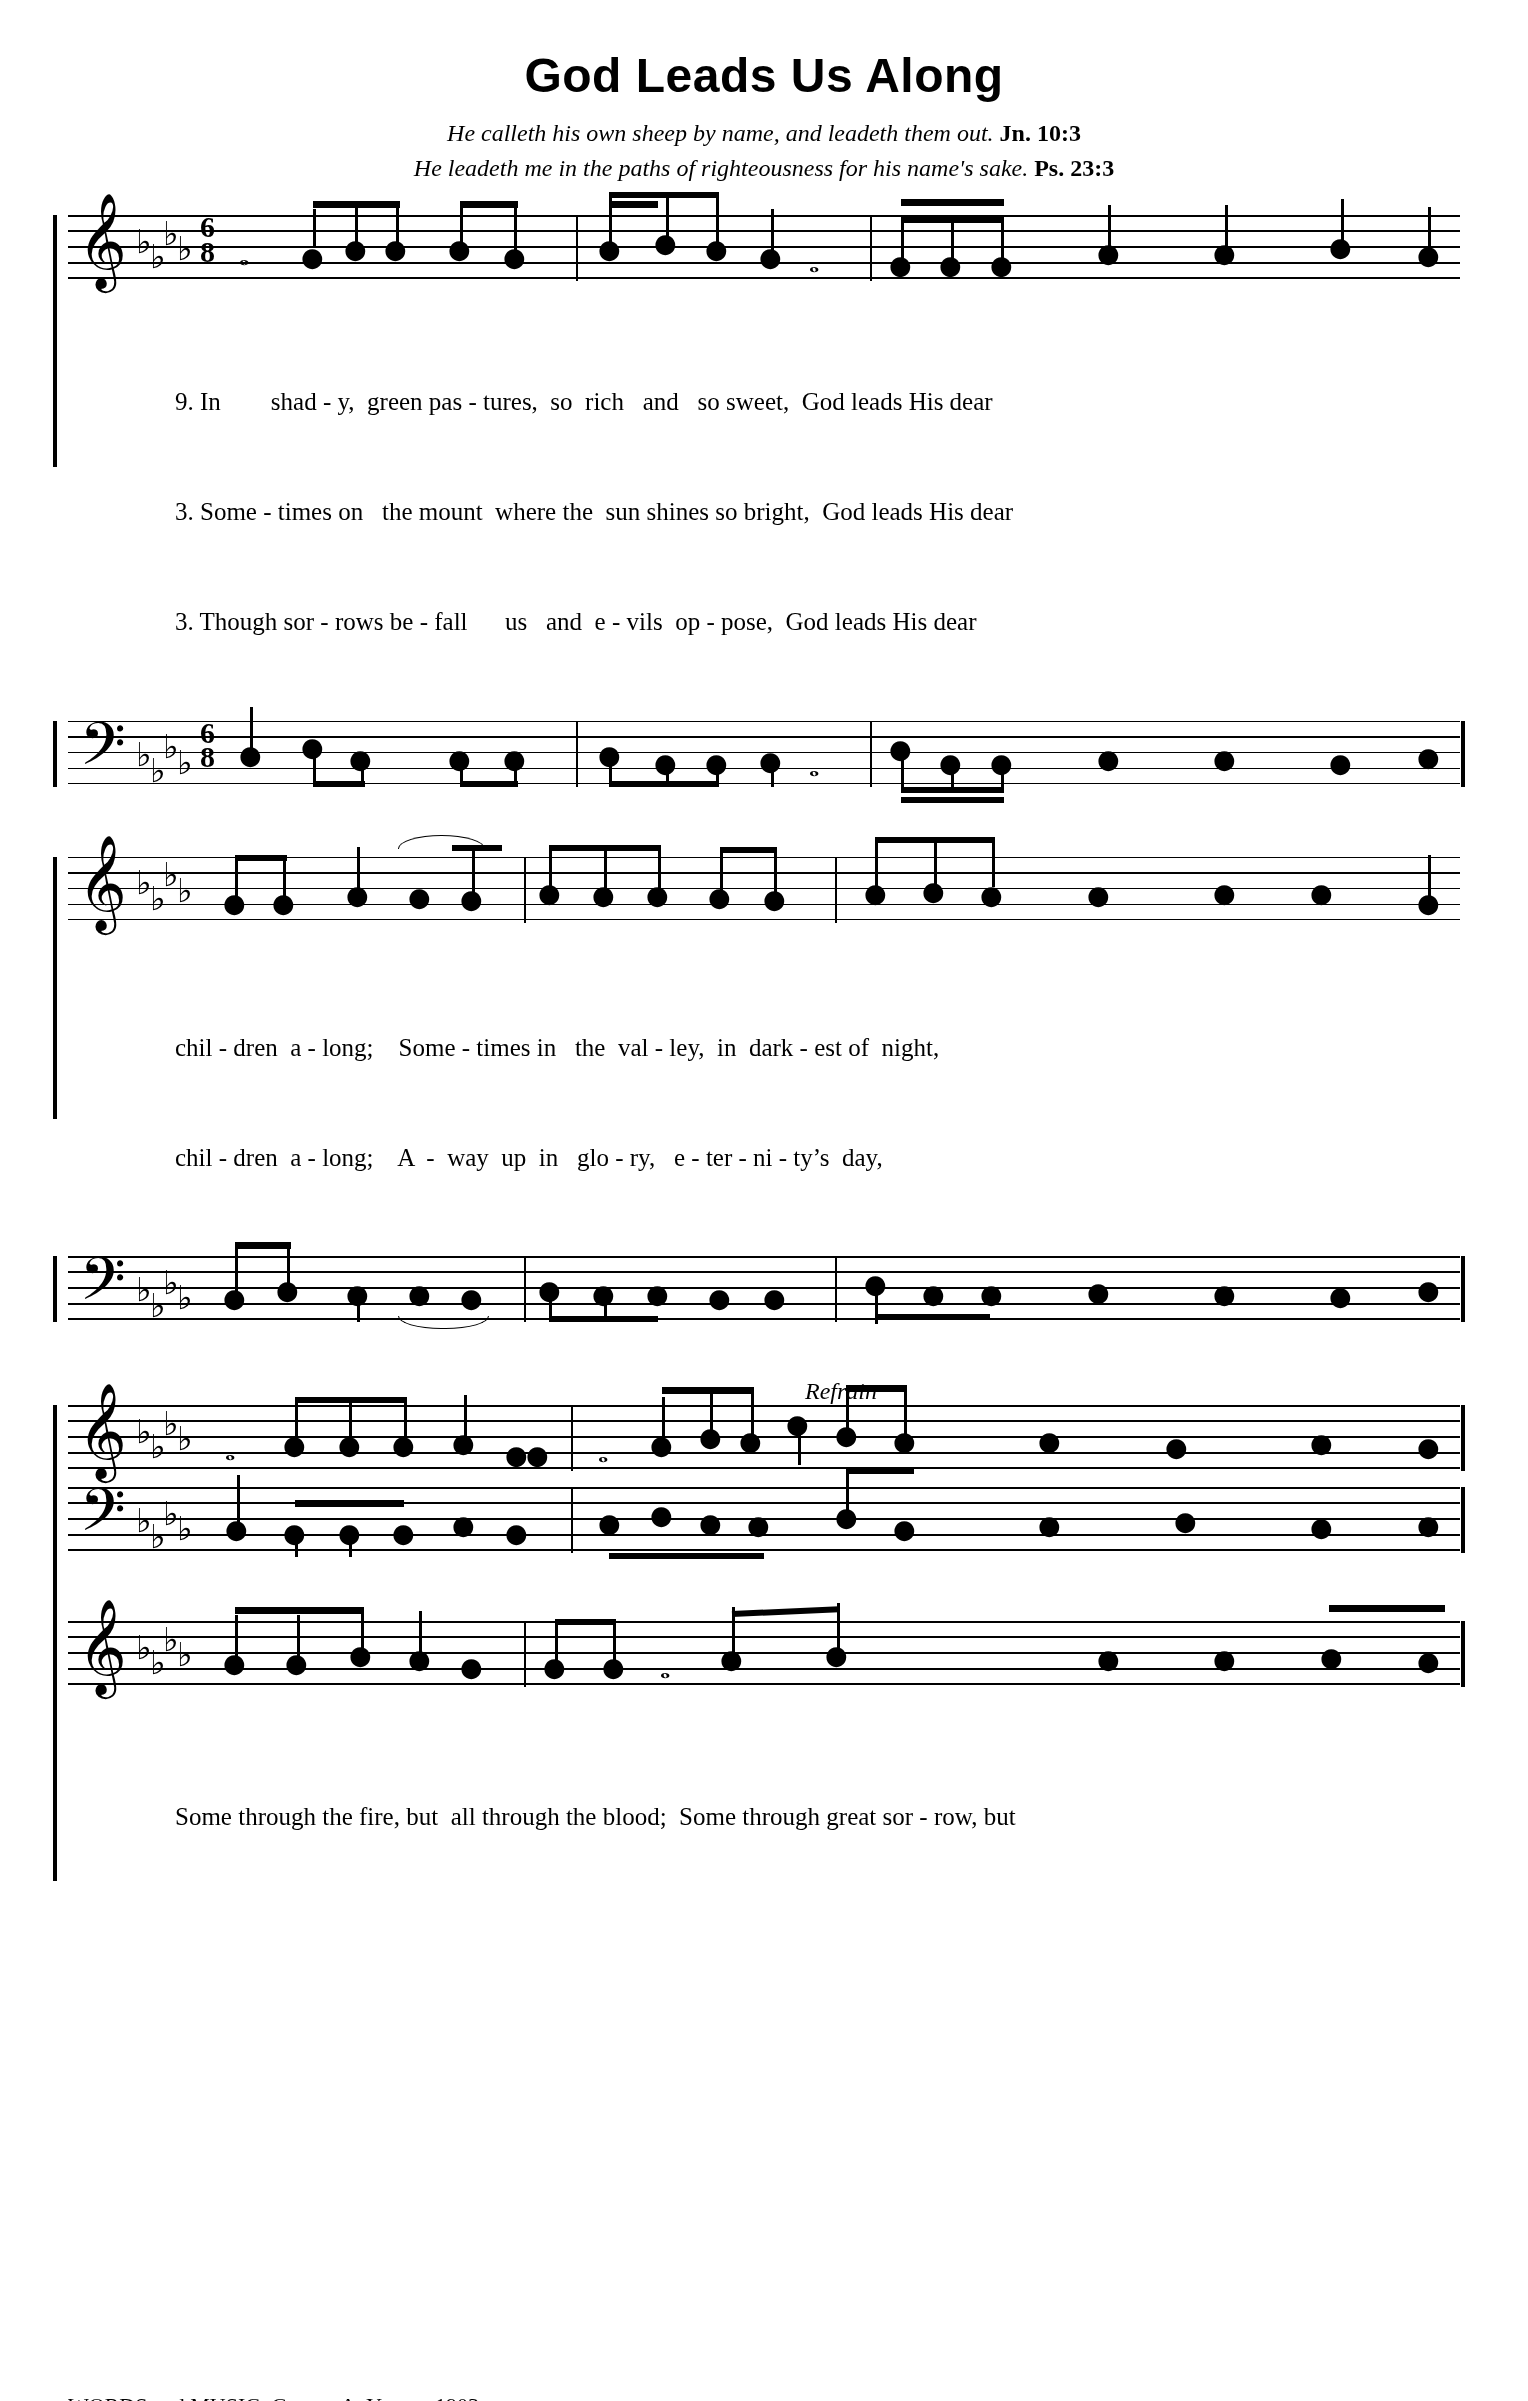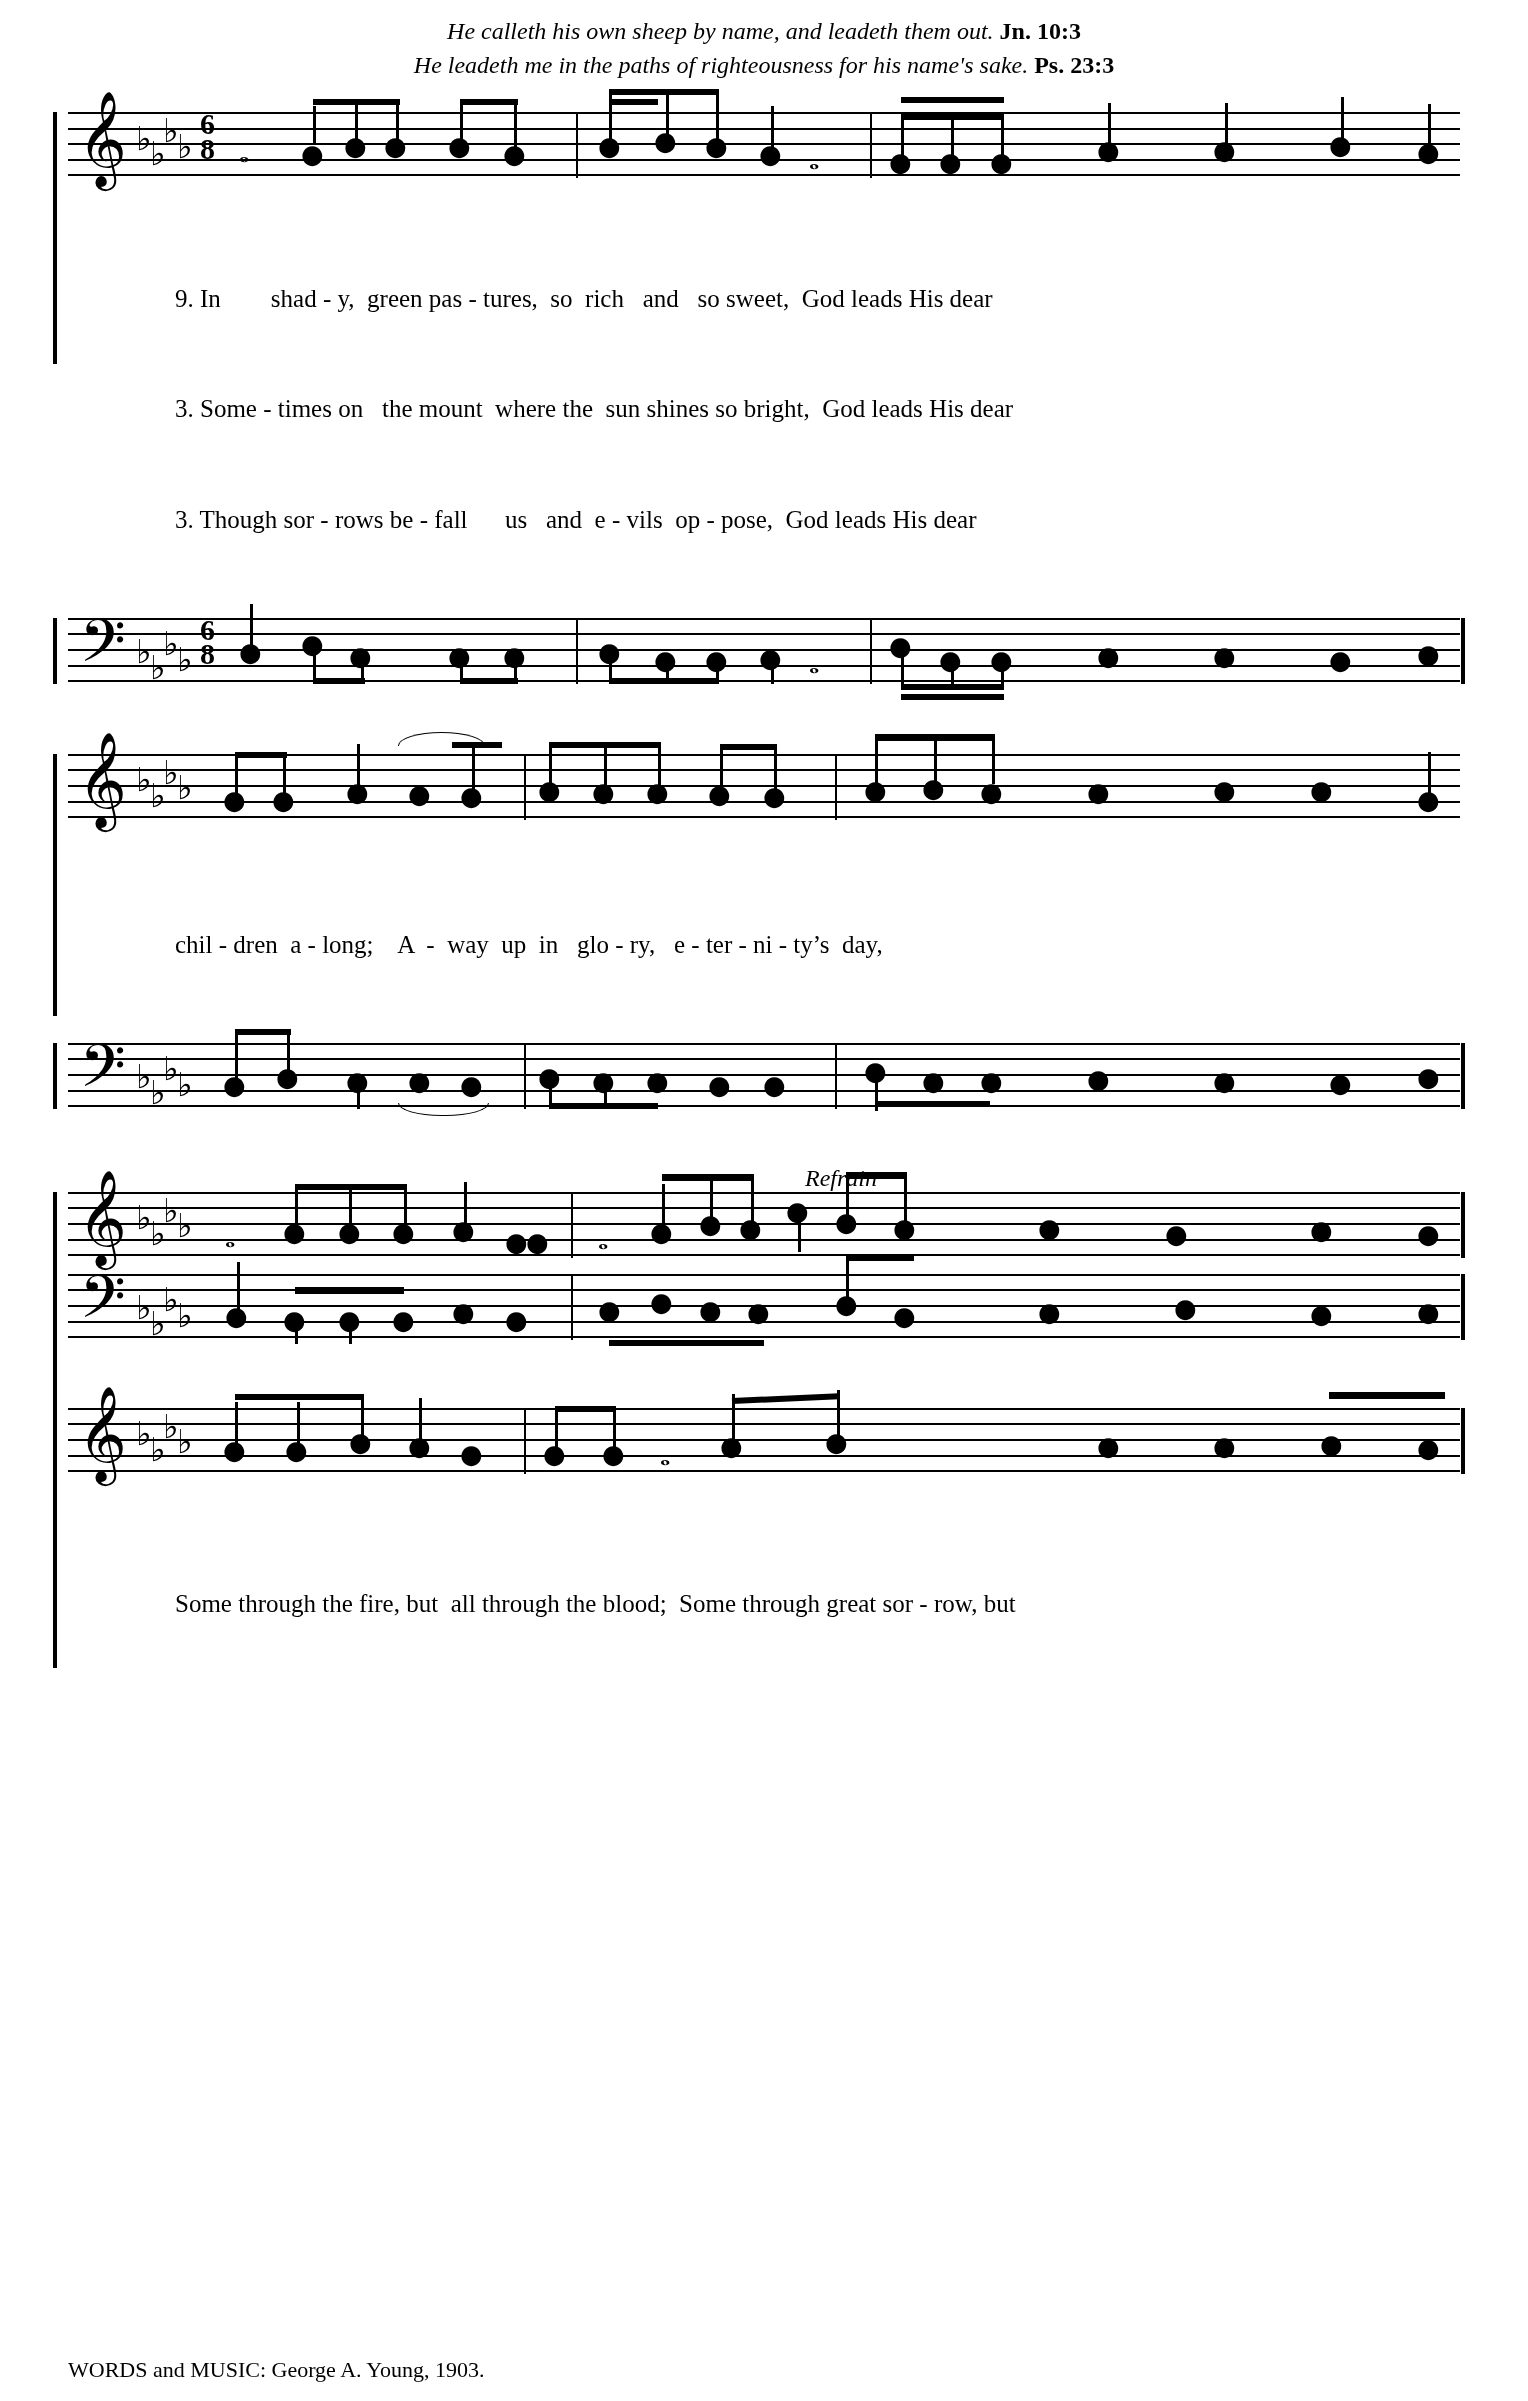--- a/index.html
+++ b/index.html
@@ -160,20 +160,21 @@
     left: 68px;
     bottom: 33px;
     font-size: 22px;
   }
 </style>
 </head>
 <body>
 
 <div class="page">
 
+  <div class="title">God Leads Us Along</div>
 
   <div class="epigraph">
     <div>
       <span class="scr">He calleth his own sheep by name, and leadeth them out.</span>
       <span class="ref">Jn. 10:3</span>
     </div>
     <div>
       <span class="scr">He leadeth me in the paths of righteousness for his name's sake.</span>
       <span class="ref">Ps. 23:3</span>
     </div>
@@ -380,20 +381,21 @@
       <div class="beam" style="left:807px;top:-19.4px;width:118px;"></div>
 
       <div class="nh" style="left:1019px;top:25px;">●</div>
       <div class="nh" style="left:1145px;top:23px;">●</div>
       <div class="nh" style="left:1242px;top:23px;">●</div>
       <div class="nh" style="left:1349px;top:33px;">●</div>
       <div class="stem" style="left:1360px;top:-1.9px;height:43px;"></div>
     </div>
 
     <div class="lyrics" style="margin:17.5px 0 5.8px 107px;">
+      <span class="lyric-line">chil - dren  a - long;    Some - times in   the  val - ley,  in  dark - est of  night,</span>
       <span class="lyric-line">chil - dren  a - long;    A  -  way  up  in   glo - ry,   e - ter - ni - ty’s  day,</span>
     </div>
 
     <div class="staff-block" style="height:97px;">
       <div class="staff">
         <div class="line"></div>
           <div class="line"></div>
           <div class="line"></div>
           <div class="line"></div>
           <div class="line"></div>

